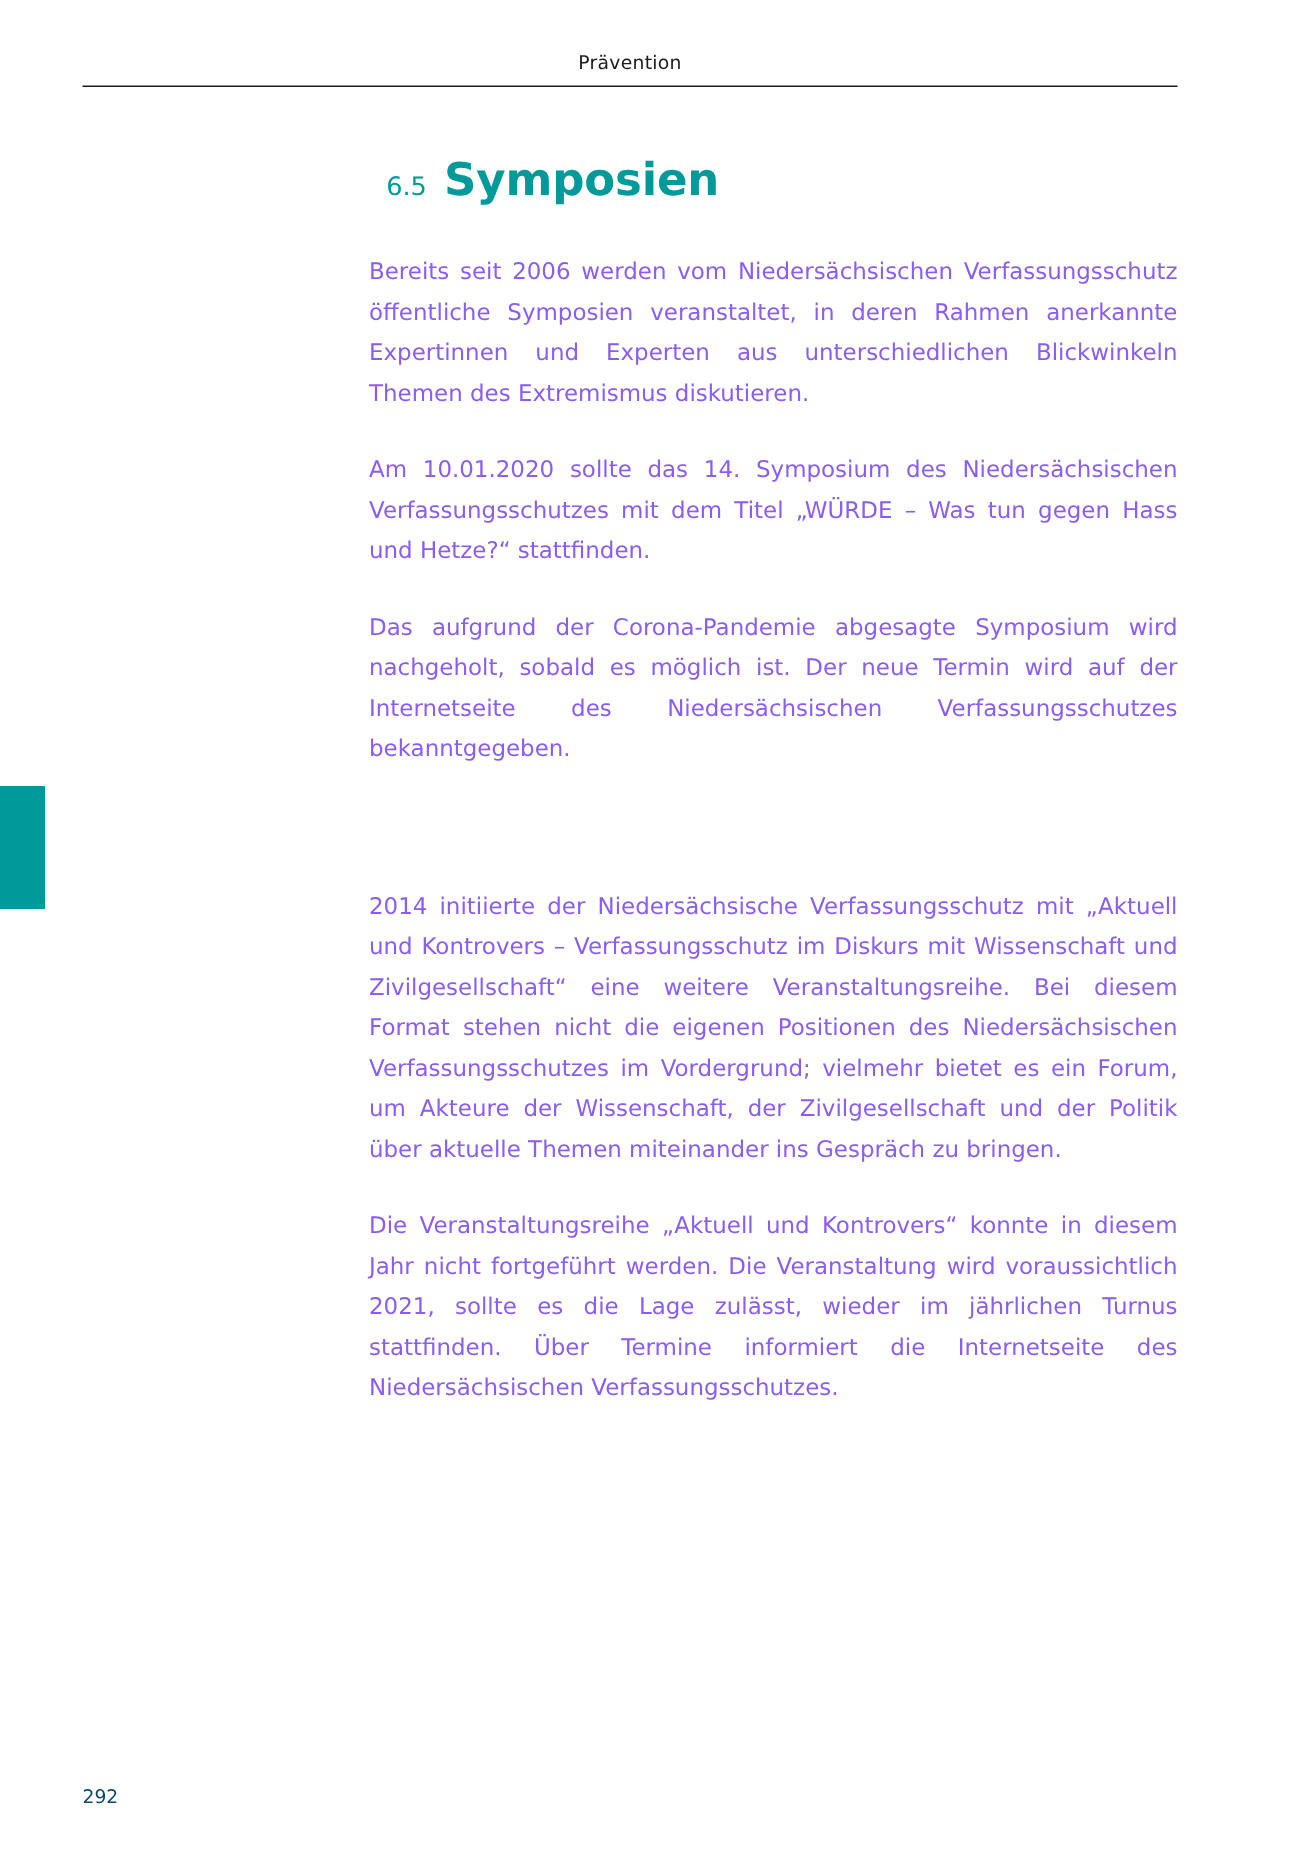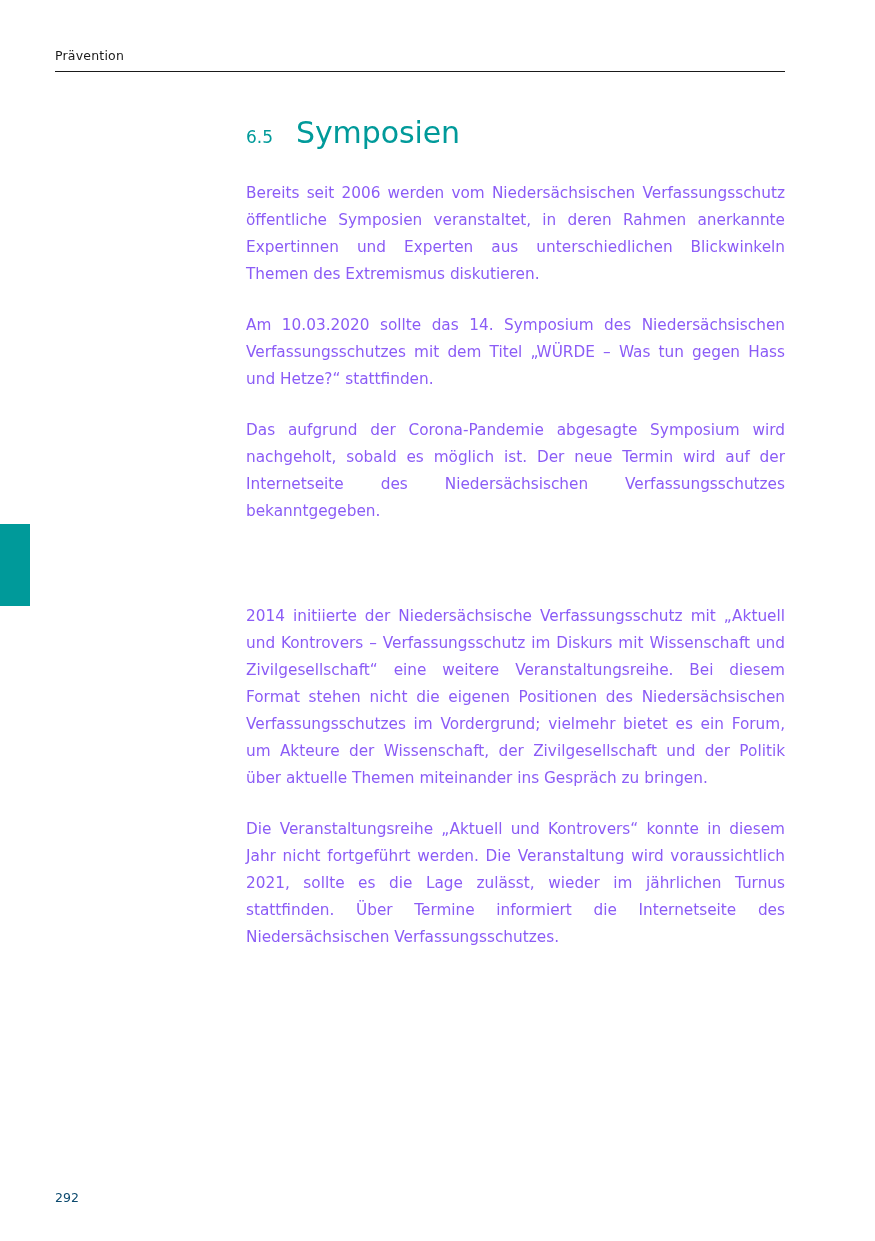--- a/index.html
+++ b/index.html
@@ -18,22 +18,23 @@
 
   .page {
     position: absolute;
     inset: 0;
   }
 
   
   .header {
     position: absolute;
     left: 55px;
-    top: 48px;
+    top: 34px;
     width: 730px;
+    text-align: center;
   }
   .header-text {
     font-size: 12.5px;
     color: #1a1a1a;
     letter-spacing: 0.2px;
     padding-bottom: 8px;
   }
   .header-rule {
     height: 1.3px;
     background: #1a1a1a;
@@ -60,35 +61,35 @@
 
   .section {
     margin-bottom: 0;
   }
 
   h2.heading {
     display: flex;
     align-items: baseline;
     margin: 0;
     font-weight: normal;
+    text-align: center;
   }
   .heading-num {
     color: #009a9a;
     font-size: 17px;
     width: 50px;
     flex: 0 0 50px;
     font-weight: normal;
   }
   .heading-title {
     color: #009a9a;
     font-size: 30px;
     line-height: 34px;
-    font-weight: normal;
+    font-weight: bold;
     letter-spacing: -0.1px;
-    margin-top: 12px;
   }
 
   p.para {
     font-size: 15.3px;
     line-height: 27px;
     text-align: justify;
     margin: 0;
     color: #8b5cf6;
     hyphens: manual;
   }
@@ -121,21 +122,21 @@
   <div class="content">
 
     <div class="section">
       <h2 class="heading">
         <span class="heading-num">6.5</span>
         <span class="heading-title">Symposien</span>
       </h2>
       <div class="gap-after-heading"></div>
       <p class="para">Bereits seit 2006 werden vom Niedersächsischen Verfassungsschutz öffentliche Symposien veranstaltet, in deren Rahmen anerkannte Expertinnen und Experten aus unterschiedlichen Blickwinkeln Themen des Extremismus diskutieren.</p>
       <div class="gap-para"></div>
-      <p class="para">Am 10.03.2020 sollte das 14. Symposium des Niedersächsischen Verfassungsschutzes mit dem Titel „WÜRDE – Was tun gegen Hass und Hetze?“ stattfinden.</p>
+      <p class="para">Am 10.01.2020 sollte das 14. Symposium des Niedersächsischen Verfassungsschutzes mit dem Titel „WÜRDE – Was tun gegen Hass und Hetze?“ stattfinden.</p>
       <div class="gap-para"></div>
       <p class="para">Das aufgrund der Corona-Pandemie abgesagte Symposium wird nachgeholt, sobald es möglich ist. Der neue Termin wird auf der Internetseite des Niedersächsischen Verfassungsschutzes bekanntgegeben.</p>
     </div>
 
     <div class="gap-section"></div>
 
     <div class="section">
       <div class="gap-after-heading"></div>
       <p class="para">2014 initiierte der Niedersächsische Verfassungsschutz mit „Aktuell und Kontrovers – Verfassungsschutz im Diskurs mit Wissenschaft und Zivilgesellschaft“ eine weitere Veranstaltungsreihe. Bei diesem Format stehen nicht die eigenen Positionen des Niedersächsischen Verfassungsschutzes im Vordergrund; vielmehr bietet es ein Forum, um Akteure der Wissenschaft, der Zivilgesellschaft und der Politik über aktuelle Themen miteinander ins Gespräch zu bringen.</p>
       <div class="gap-para"></div>

